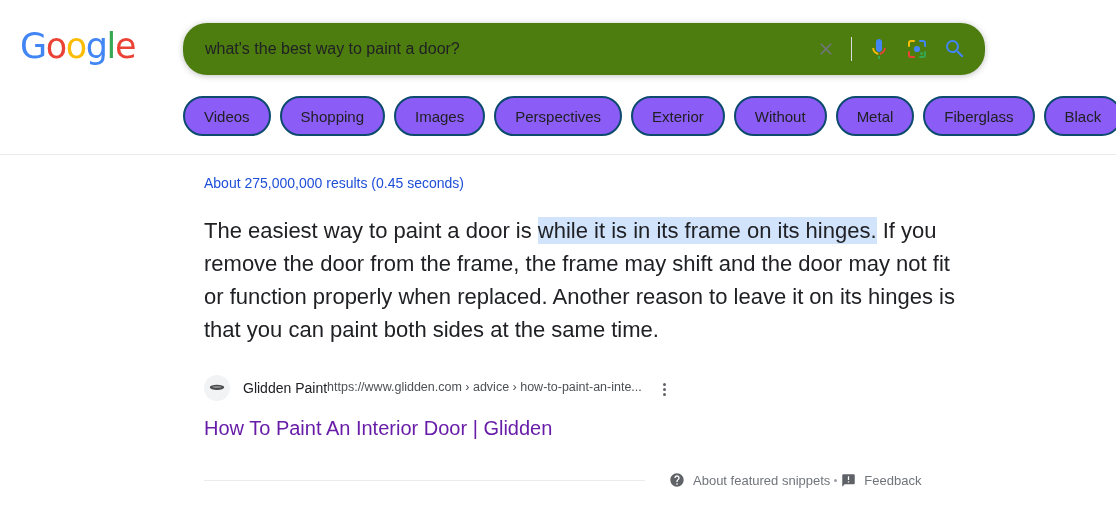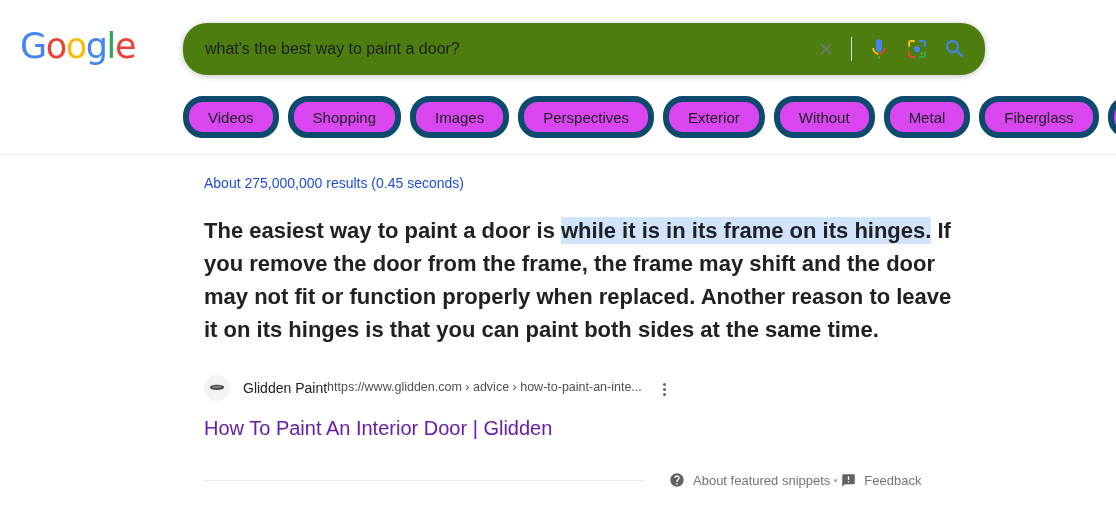--- a/index.html
+++ b/index.html
@@ -96,29 +96,29 @@
   
   .chips {
     position: absolute;
     left: 183px;
     top: 96px;
     display: flex;
     gap: 9px;
     align-items: center;
   }
   .chip {
-    border: 6px solid #0c4a6e;
+    border: 2px solid #0c4a6e;
     border-radius: 20px;
     height: 40px;
     padding: 15px 19px;
     display: flex;
     align-items: center;
     font-size: 15px;
     color: #202124;
-    background: #d946ef;
+    background: #8b5cf6;
     cursor: pointer;
     white-space: nowrap;
     box-sizing: border-box;
   }
 
   
   .main {
     position: relative;
     padding-left: 204px;
   }
@@ -129,21 +129,21 @@
     margin-top: 19px;
     line-height: 18px;
   }
 
   .snippet {
     margin-top: 22px;
     font-size: 22px;
     line-height: 33px;
     color: #202124;
     max-width: 760px;
-    font-weight: 700;
+    font-weight: 400;
   }
   .snippet .hl {
     background: #d2e3fc;
     padding: 1px 0;
   }
 
   .source {
     margin-top: 29px;
     display: flex;
     align-items: center;

